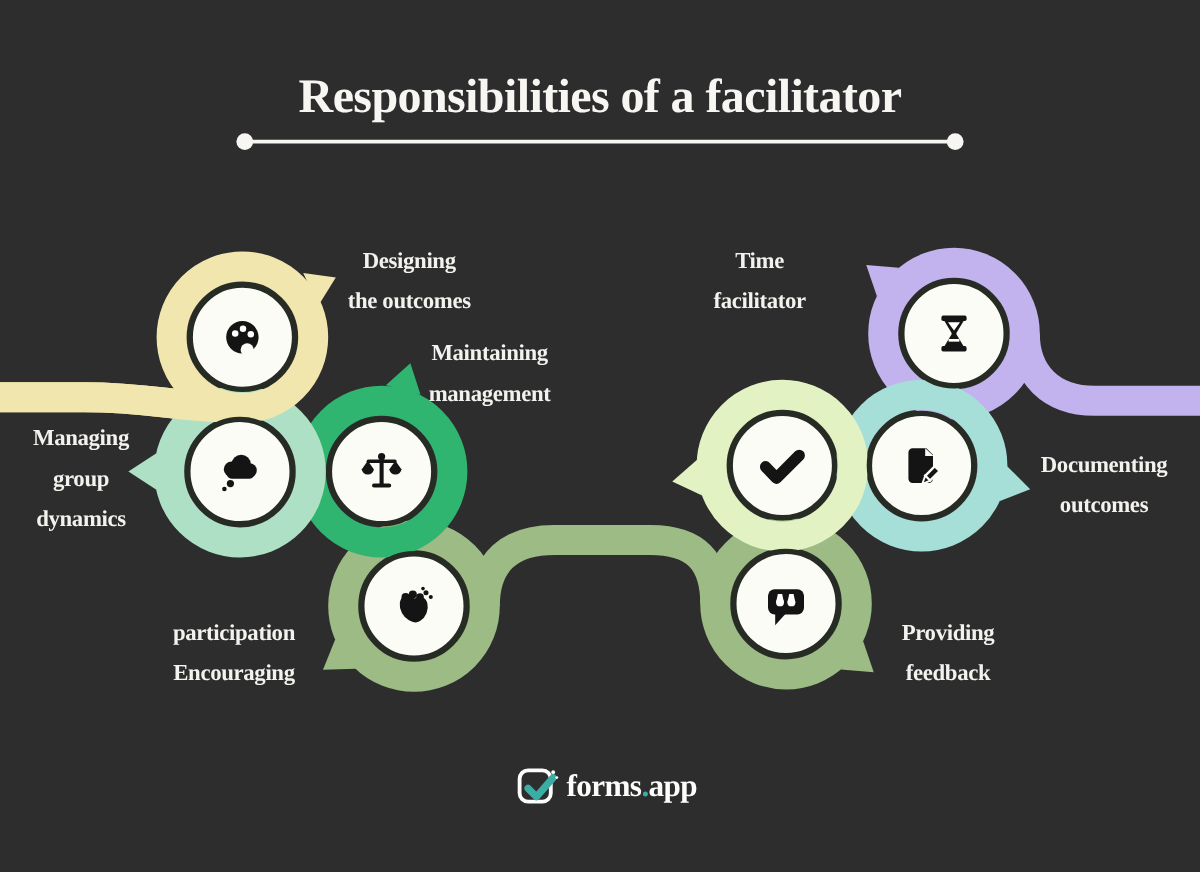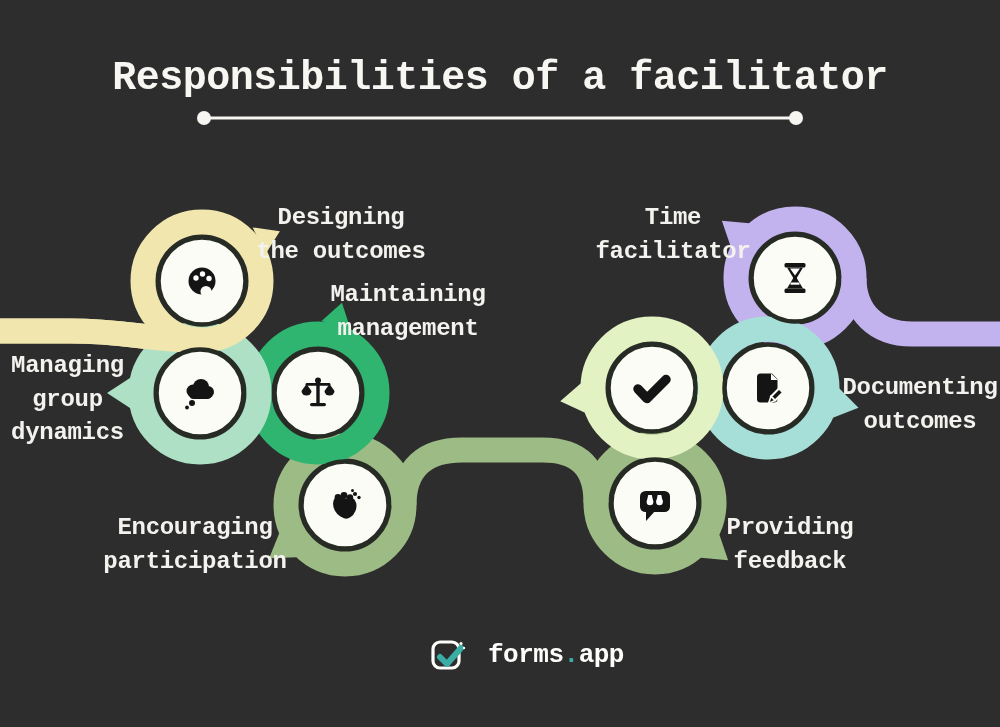--- a/index.html
+++ b/index.html
@@ -1,39 +1,39 @@
 <!DOCTYPE html>
 <html><head>
 <meta charset="utf-8">
 <style>
   html,body{margin:0;padding:0;background:#1f1f1f;}
   #canvas{
     position:relative;width:1000px;height:727px;overflow:hidden;
     background:#2d2d2d;
-    font-family:Liberation Mono, monospace;
+    font-family:Liberation Serif, serif;
   }
   #bands{position:absolute;left:0;top:0;}
   .title{
     position:absolute;left:0;top:56px;width:1000px;text-align:center;
     color:#f7f6f2;font-size:40px;font-weight:bold;letter-spacing:-0.5px;
   }
   .label{
-    position:absolute;color:#f3f2ee;font-size:24px;font-weight:bold;
+    position:absolute;color:#f3f2ee;font-size:19px;font-weight:bold;
     text-align:center;line-height:33.5px;letter-spacing:-0.3px;
   }
   .lbl-managing{left:-10px;top:349px;width:155px;}
   .lbl-designing{left:241px;top:201px;width:200px;}
   .lbl-maintaining{left:308px;top:278px;width:200px;}
   .lbl-encouraging{left:95px;top:511px;width:200px;}
   .lbl-safe{left:384px;top:368px;width:220px;}
-  .lbl-time{left:573px;top:201px;width:200px;}
+  .lbl-time{left:533px;top:201px;width:200px;}
   .lbl-documenting{left:822px;top:371px;width:196px;}
   .lbl-providing{left:690px;top:511px;width:200px;}
   .logo{
-    position:absolute;left:430px;top:636px;display:flex;align-items:center;gap:22px;
+    position:absolute;left:430px;top:636px;display:flex;align-items:center;gap:6px;
   }
   .logo-text{color:#fdfdfb;font-size:26px;font-weight:bold;letter-spacing:-0.5px;}
 </style>
 </head>
 <body>
 
 <div id="canvas">
 
   <svg id="bands" width="1000" height="727" viewBox="0 0 1000 727">
 
@@ -151,22 +151,22 @@
   </div>
   <div class="label lbl-designing">
     <div>Designing</div>
     <div>the outcomes</div>
   </div>
   <div class="label lbl-maintaining">
     <div>Maintaining</div>
     <div>management</div>
   </div>
   <div class="label lbl-encouraging">
+    <div>participation</div>
     <div>Encouraging</div>
-    <div>participation</div>
   </div>
   <div class="label lbl-time">
     <div>Time</div>
     <div>facilitator</div>
   </div>
   <div class="label lbl-documenting">
     <div>Documenting</div>
     <div>outcomes</div>
   </div>
   <div class="label lbl-providing">

